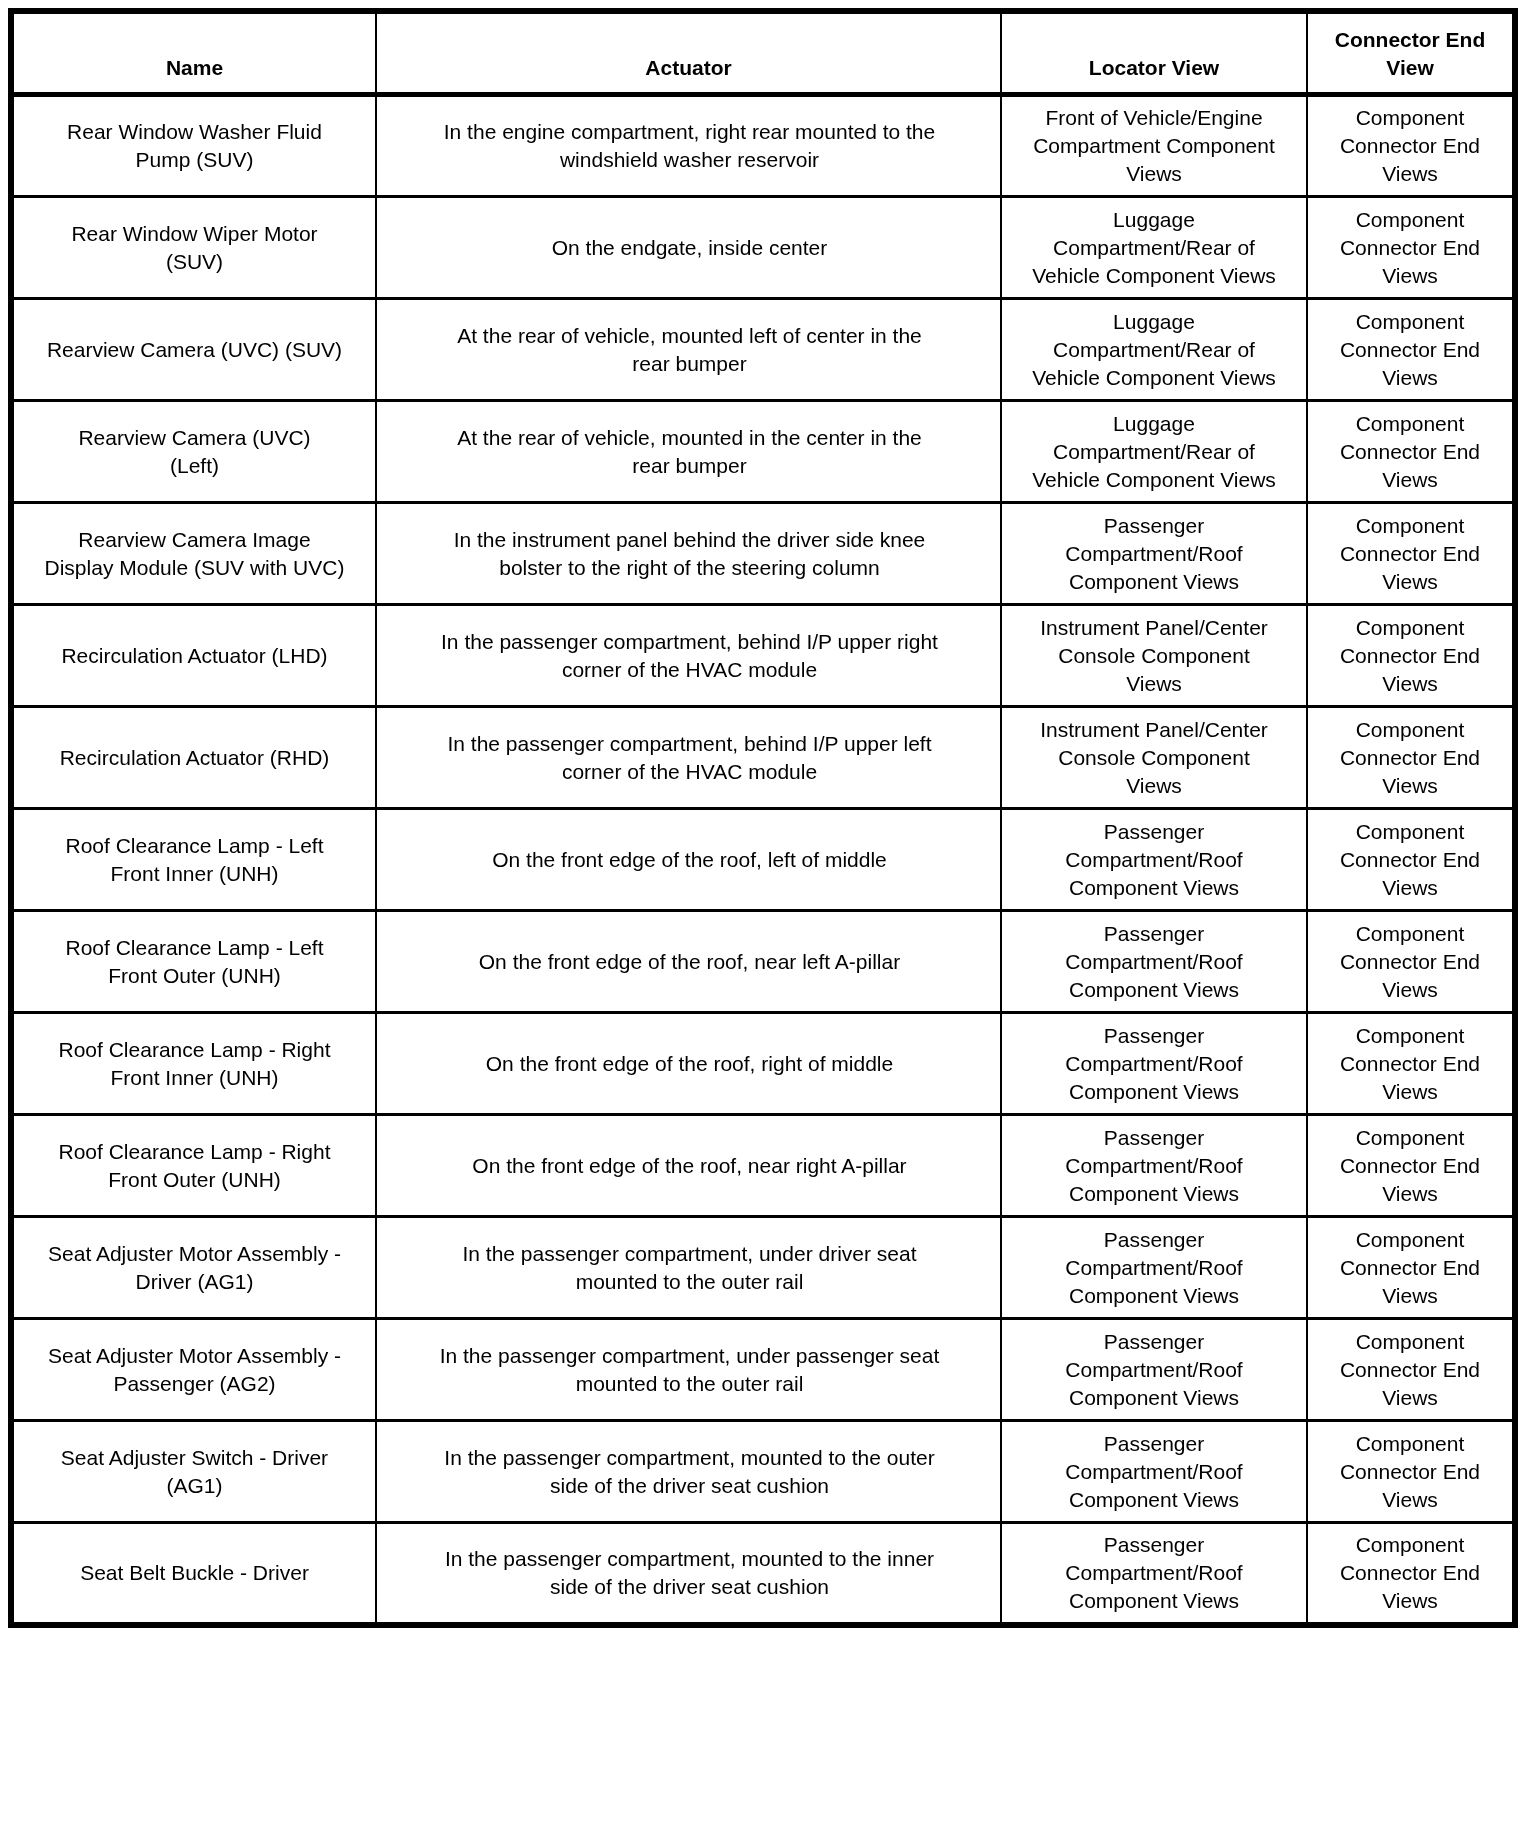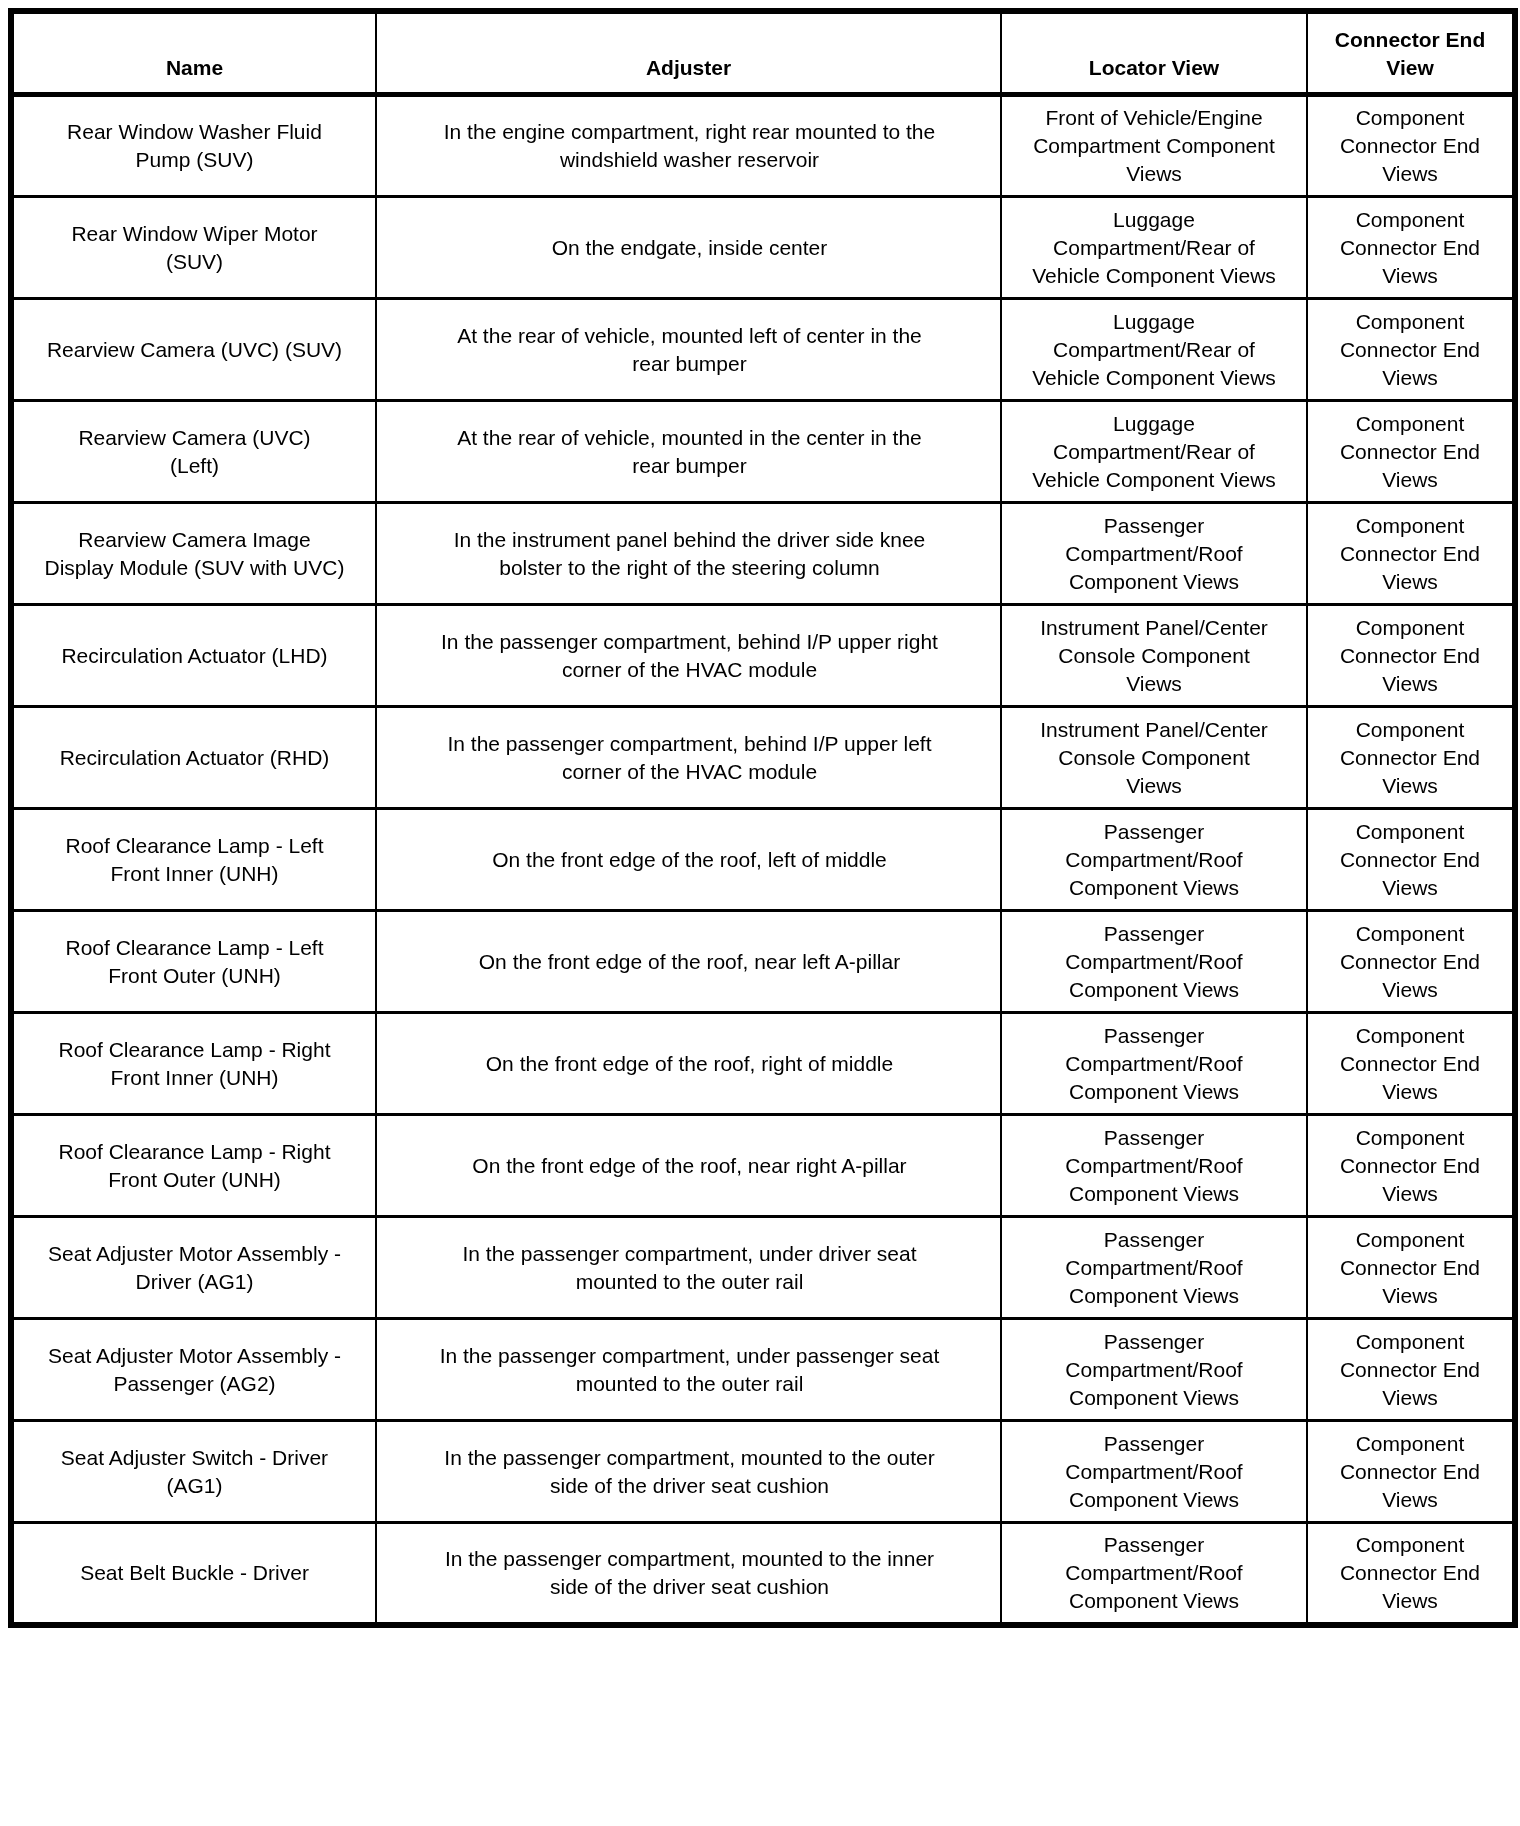--- a/index.html
+++ b/index.html
@@ -73,21 +73,21 @@
   <table class="loc-table">
     <colgroup>
       <col style="width:365px">
       <col style="width:625px">
       <col style="width:306px">
       <col style="width:208px">
     </colgroup>
     <thead>
       <tr>
         <th>Name</th>
-        <th>Adjuster</th>
+        <th>Actuator</th>
         <th>Locator View</th>
         <th>Connector End
 View</th>
       </tr>
     </thead>
     <tbody>
       <tr>
         <td class="col-name">Rear Window Washer Fluid
 Pump (SUV)</td>
         <td class="col-location">In the engine compartment, right rear mounted to the

